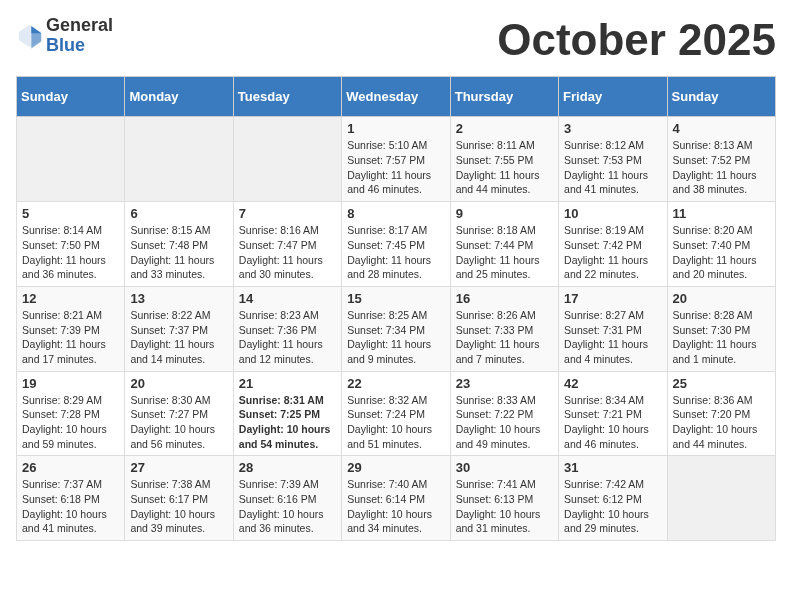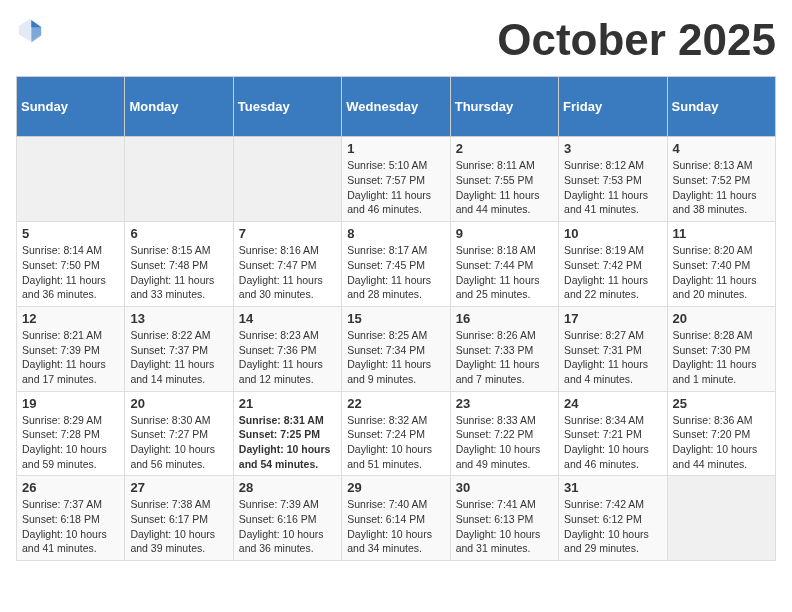--- a/index.html
+++ b/index.html
@@ -46,21 +46,21 @@
       color: #555;
     }
     .calendar {
       width: 100%;
       border-collapse: collapse;
       font-size: 11px;
     }
     .calendar thead tr th {
       background-color: #3a7abf;
       color: #fff;
-      padding: 22px 4px;
+      padding: 12px 4px;
       text-align: left;
       font-size: 13px;
       font-weight: bold;
       border: 1px solid #ccc;
     }
     .calendar tbody tr td {
       vertical-align: top;
       border: 1px solid #ddd;
       padding: 4px 5px;
       width: 108px;
@@ -92,20 +92,24 @@
 </head>
 <body>
 
 <div class="header">
   <div class="logo">
     <svg class="logo-icon" viewBox="0 0 40 40">
       <polygon points="20,4 36,14 36,26 20,36 4,26 4,14" fill="#3a7abf" opacity="0.15"></polygon>
       <polygon points="22,6 36,16 36,28 22,38" fill="#3a7abf" opacity="0.6"></polygon>
       <polygon points="22,6 36,16 22,16" fill="#3a7abf"></polygon>
     </svg>
+    <div class="logo-text">
+      <div class="logo-general">General</div>
+      <div class="logo-blue">Blue</div>
+    </div>
   </div>
   <div class="title-block">
     <div class="month-title">October 2025</div>
   </div>
 </div>
 
 <table class="calendar">
   <thead>
     <tr>
     <th>Sunday</th>
@@ -260,21 +264,21 @@
 Sunset: 7:24 PM
 Daylight: 10 hours and 51 minutes.</div>
         </td>
         <td>
           <span class="day-number">23</span>
           <div class="day-info" style="white-space: pre-line;">Sunrise: 8:33 AM
 Sunset: 7:22 PM
 Daylight: 10 hours and 49 minutes.</div>
         </td>
         <td>
-          <span class="day-number">24</span>
+          <span class="day-number">42</span>
           <div class="day-info" style="white-space: pre-line;">Sunrise: 8:34 AM
 Sunset: 7:21 PM
 Daylight: 10 hours and 46 minutes.</div>
         </td>
         <td>
           <span class="day-number">25</span>
           <div class="day-info" style="white-space: pre-line;">Sunrise: 8:36 AM
 Sunset: 7:20 PM
 Daylight: 10 hours and 44 minutes.</div>
         </td>

